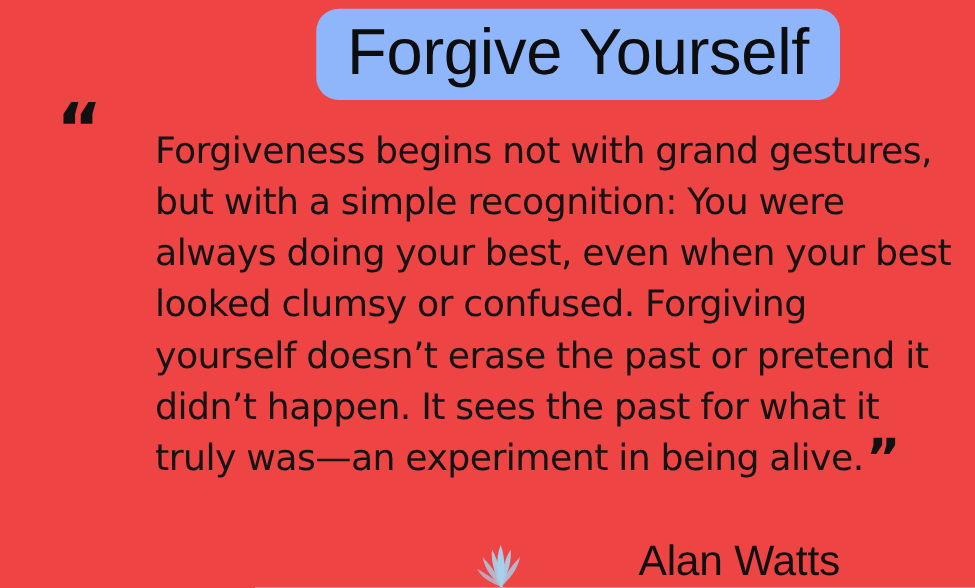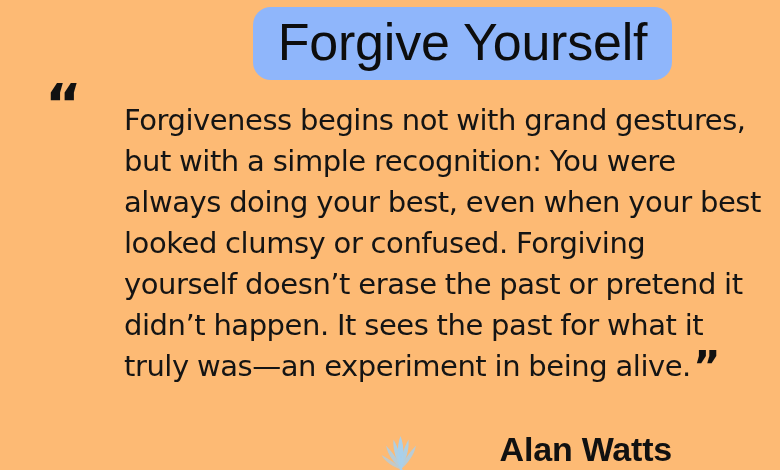--- a/index.html
+++ b/index.html
@@ -12,21 +12,21 @@
     height: 470px;
     overflow: hidden;
     font-family: "Liberation Sans", sans-serif;
     -webkit-font-smoothing: antialiased;
   }
 
   #card {
     position: relative;
     width: 780px;
     height: 470px;
-    background: #fdba74;
+    background: #ef4444;
     overflow: hidden;
   }
 
   
   #title-banner {
     position: absolute;
     left: 253px;
     top: 7px;
     width: 419px;
     height: 73px;
@@ -103,21 +103,21 @@
     top: 430px;
     width: 780px;
     height: 40px;
   }
   #author-name {
     position: absolute;
     right: 108px;
     top: 0px;
     font-family: "Liberation Sans", sans-serif;
     font-size: 34px;
-    font-weight: 700;
+    font-weight: 400;
     color: #111111;
     letter-spacing: -0.2px;
     white-space: nowrap;
   }
 
   
   #leaf-decoration {
     position: absolute;
     left: 378px;
     top: 432px;

